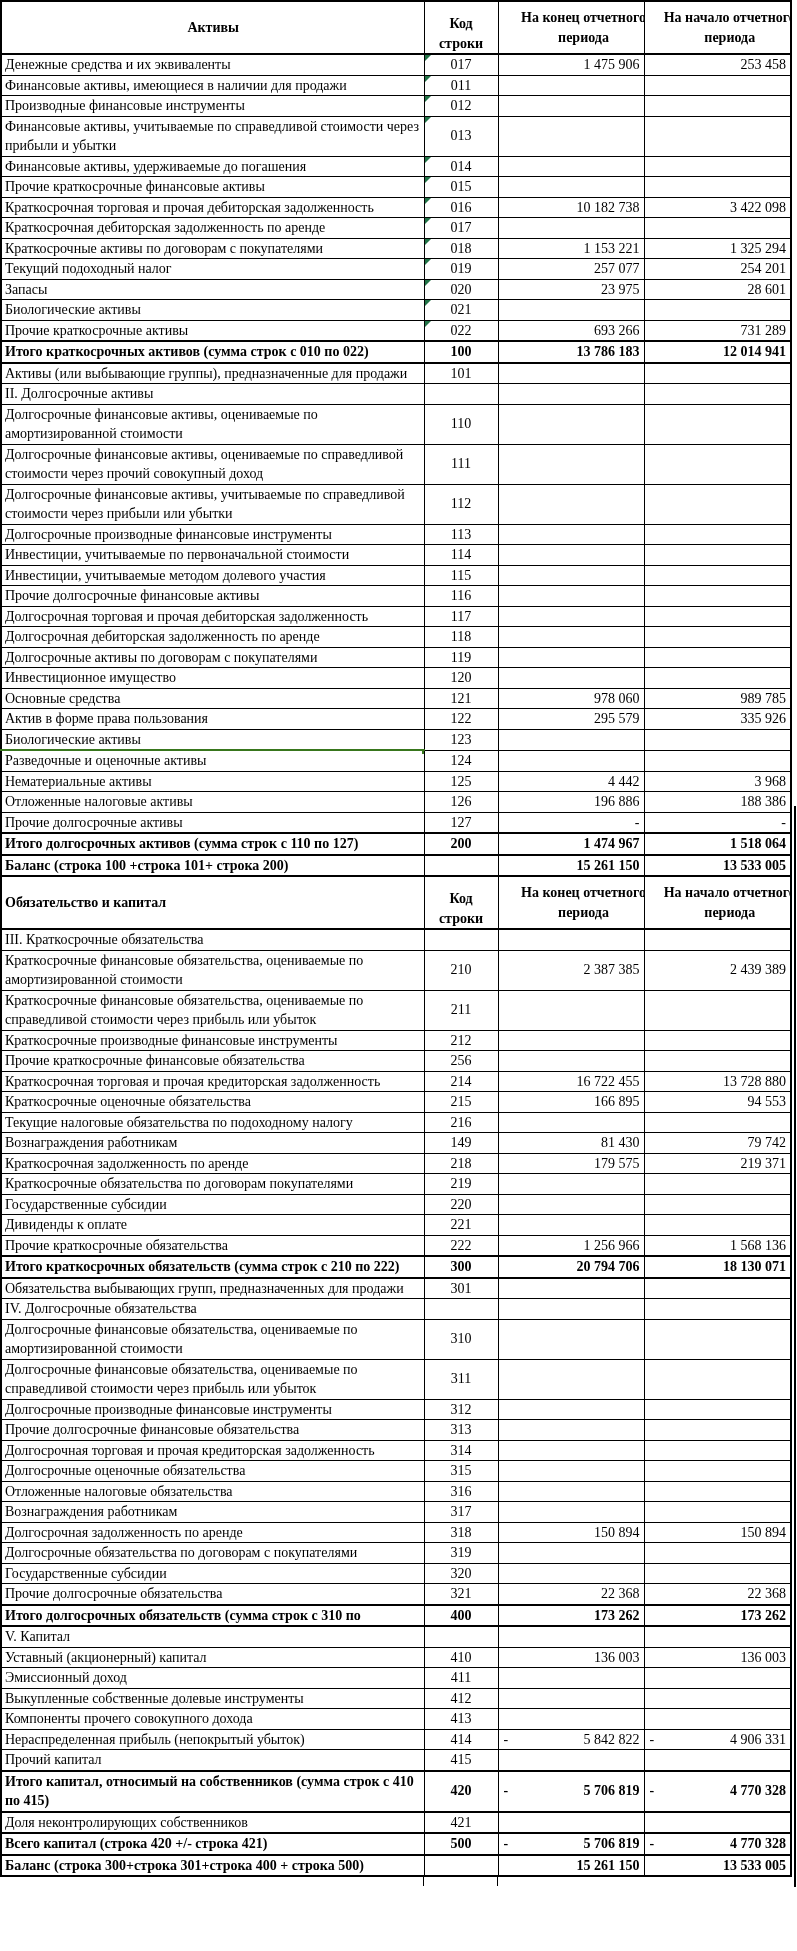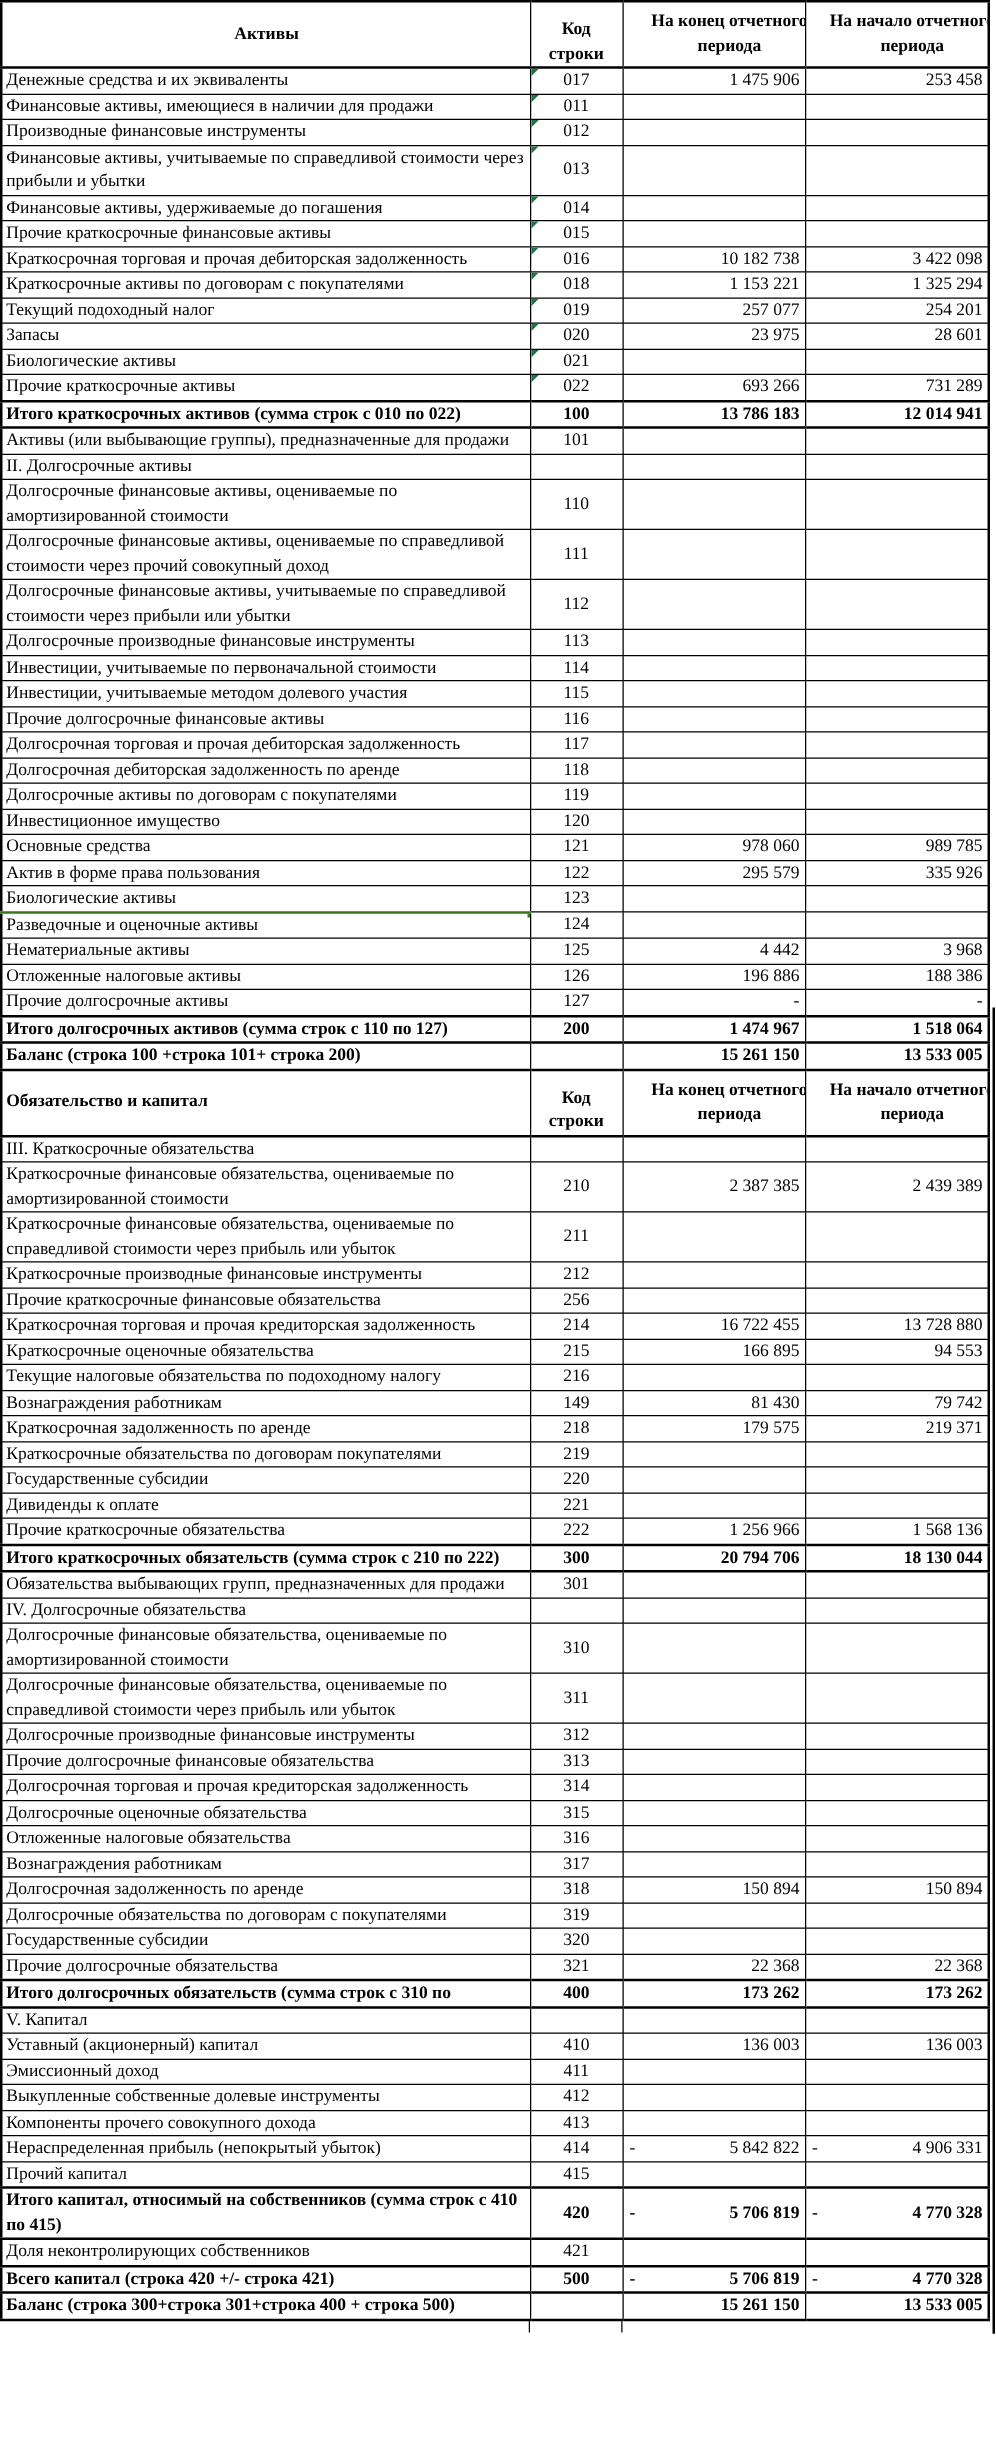--- a/index.html
+++ b/index.html
@@ -248,20 +248,42 @@
     </td>
     <td class="c-begin">
       <span class="cellv">
         <span class="minus"></span>
         <span class="val">3 422 098</span>
       </span>
     </td>
   </tr>
         <tr class="row item">
     <td class="c-label">
+      <span class="txt">Краткосрочная дебиторская задолженность по аренде</span>
+
+    </td>
+    <td class="c-code tri">
+      <span class="tri-mark"></span>
+      <span class="txt">017</span>
+    </td>
+    <td class="c-end">
+      <span class="cellv">
+        <span class="minus"></span>
+        <span class="val"></span>
+      </span>
+    </td>
+    <td class="c-begin">
+      <span class="cellv">
+        <span class="minus"></span>
+        <span class="val"></span>
+      </span>
+    </td>
+  </tr>
+        <tr class="row item">
+    <td class="c-label">
       <span class="txt">Краткосрочные активы по договорам с покупателями</span>
 
     </td>
     <td class="c-code tri">
       <span class="tri-mark"></span>
       <span class="txt">018</span>
     </td>
     <td class="c-end">
       <span class="cellv">
         <span class="minus"></span>
@@ -1210,21 +1232,21 @@
     </td>
     <td class="c-end">
       <span class="cellv">
         <span class="minus"></span>
         <span class="val">20 794 706</span>
       </span>
     </td>
     <td class="c-begin">
       <span class="cellv">
         <span class="minus"></span>
-        <span class="val">18 130 044</span>
+        <span class="val">18 130 071</span>
       </span>
     </td>
   </tr>
         <tr class="row item">
     <td class="c-label">
       <span class="txt">Обязательства выбывающих групп, предназначенных для продажи</span>
 
     </td>
     <td class="c-code">
 

